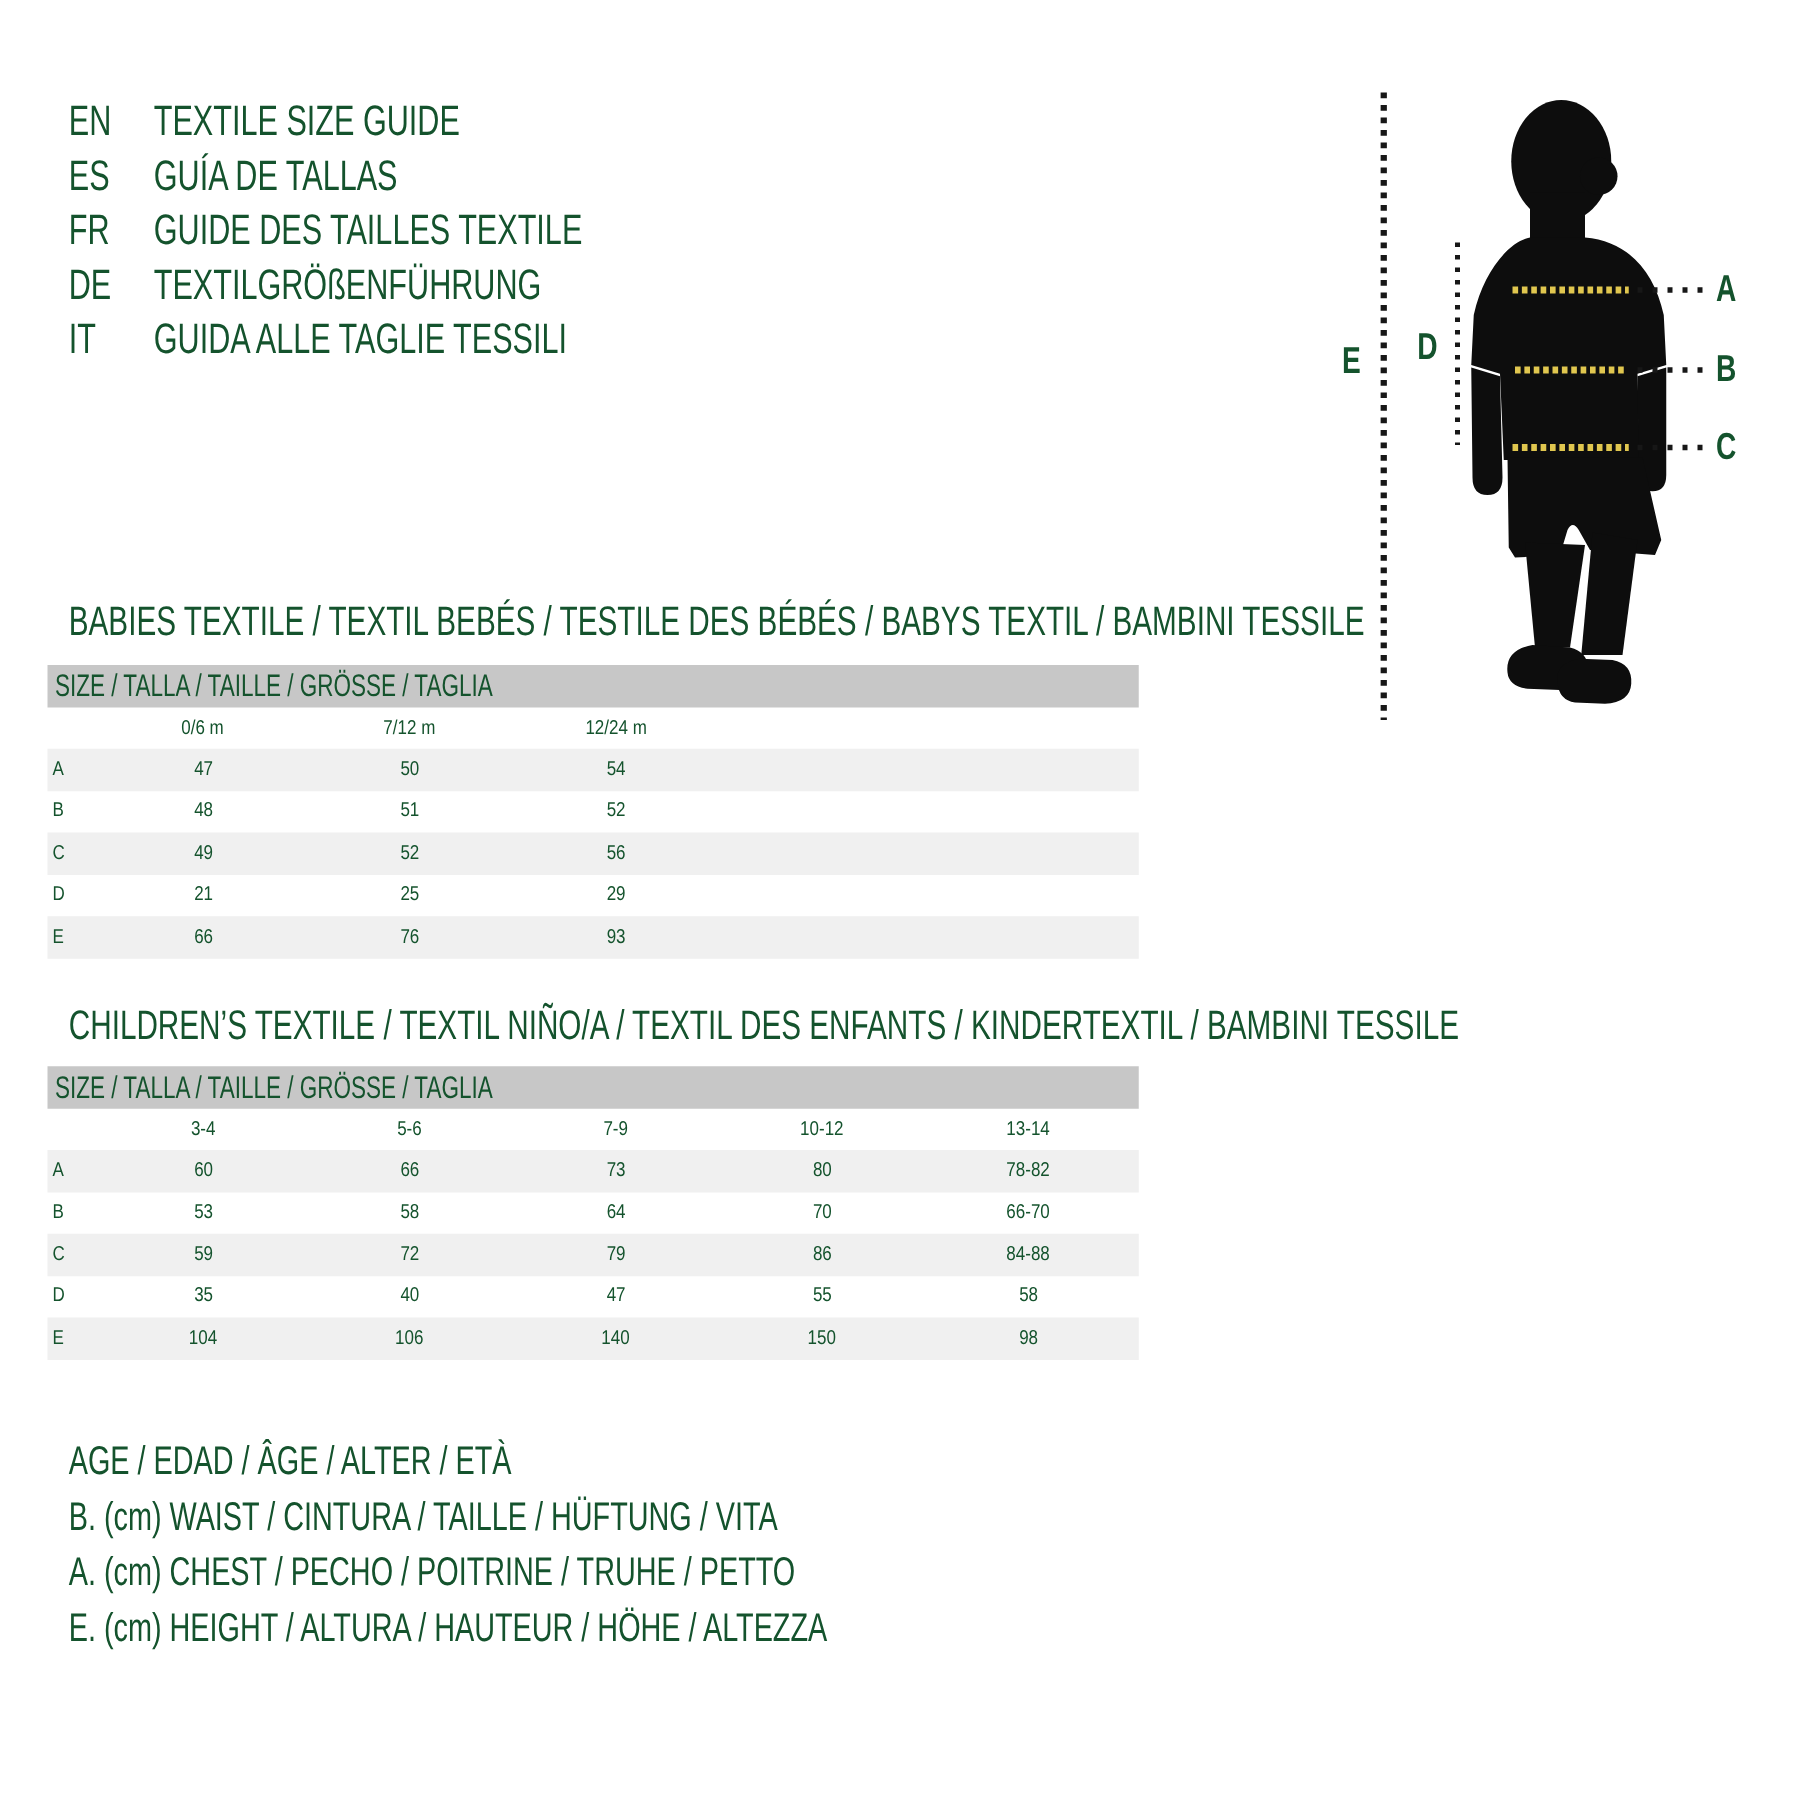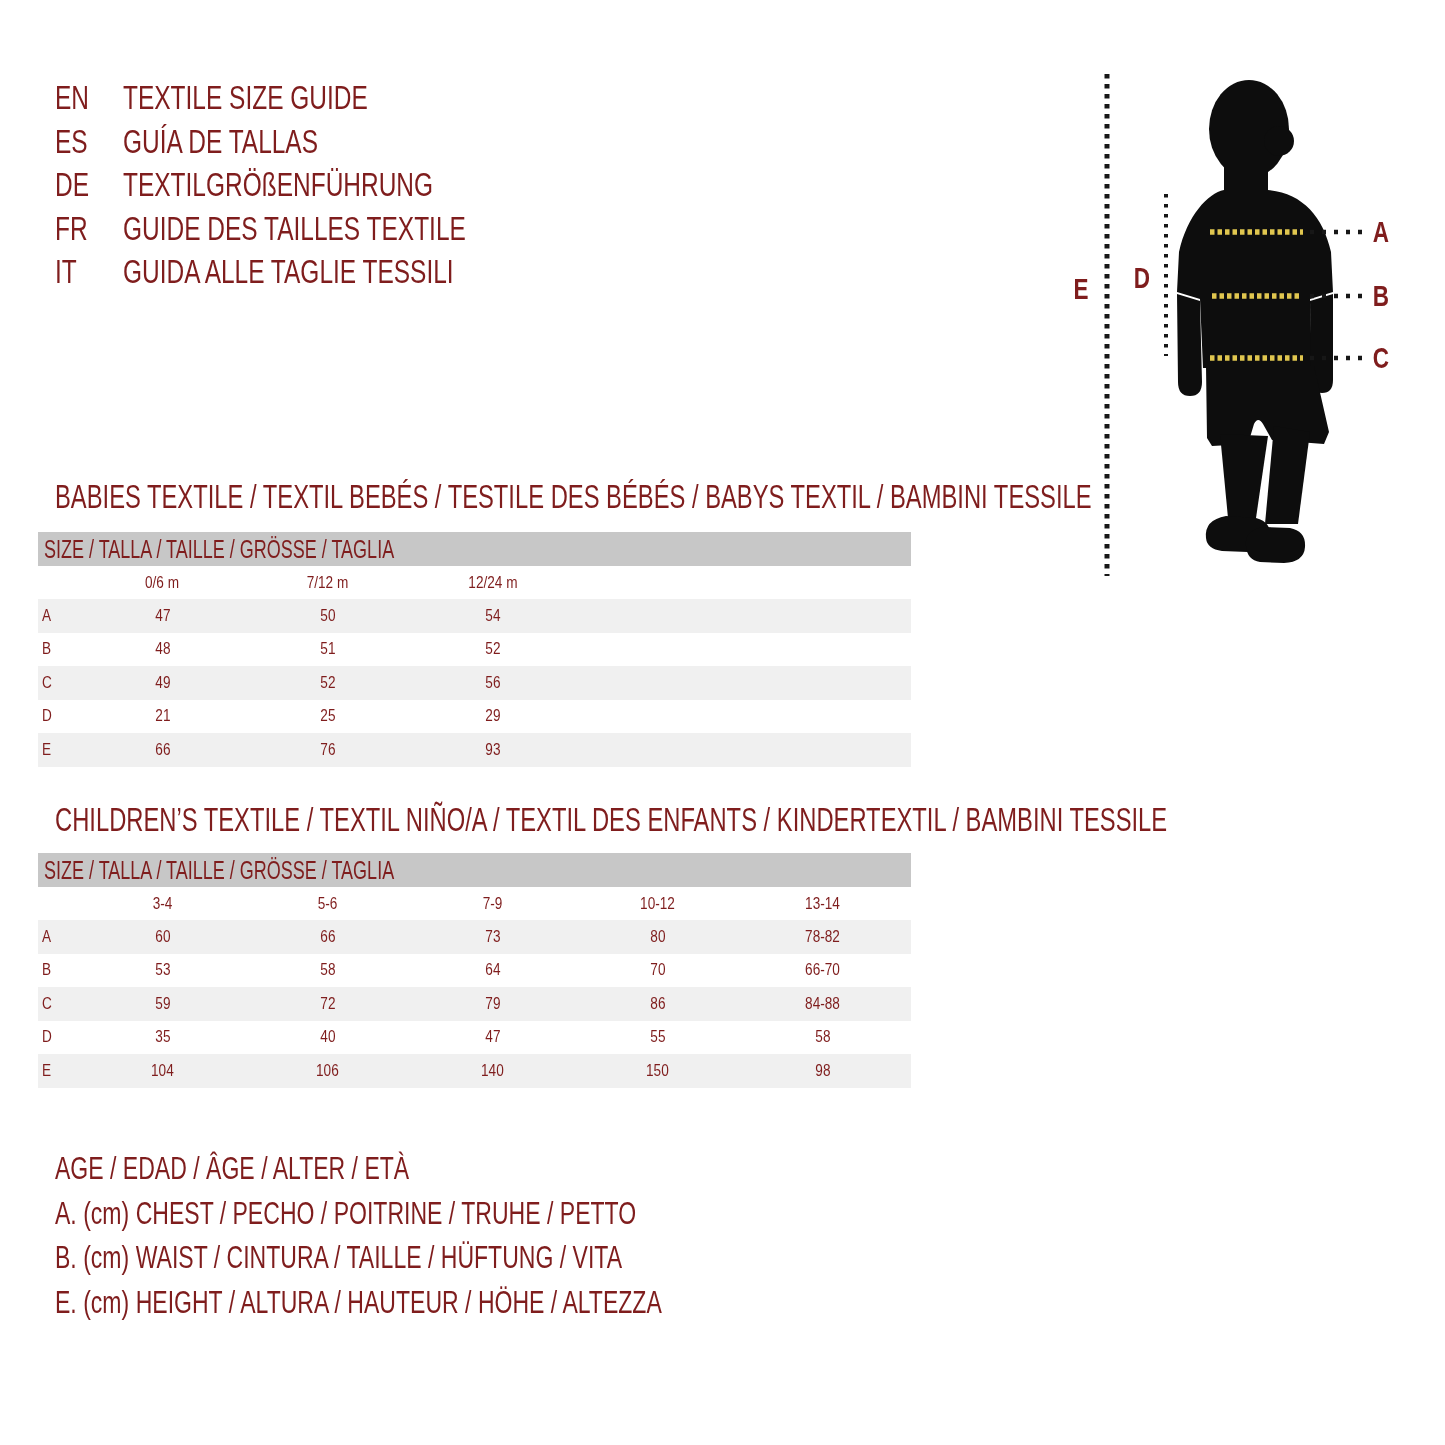--- a/index.html
+++ b/index.html
@@ -1,18 +1,18 @@
 <!DOCTYPE html>
 <html><head>
 <meta charset="utf-8">
 <style>
   html,body{margin:0;padding:0;background:#ffffff;}
   .page{
     position:relative;width:1445px;height:1445px;background:#ffffff;overflow:hidden;
-    font-family:"Liberation Sans","DejaVu Sans",sans-serif;color:#7f1d1d;
+    font-family:"Liberation Sans","DejaVu Sans",sans-serif;color:#14532d;
   }
   
   .cx{display:inline-block;transform:scaleX(0.72);transform-origin:0 50%;white-space:nowrap;}
   .cc{display:inline-block;transform:scaleX(0.85);transform-origin:50% 50%;white-space:nowrap;}
   .cl{display:inline-block;transform:scaleX(0.85);transform-origin:0 50%;white-space:nowrap;}
 
   
   .langs{position:absolute;left:55px;top:76px;}
   .lrow{display:flex;height:43.5px;line-height:43.5px;font-size:34px;}
   .lcode{width:68px;flex:0 0 68px;}
@@ -48,26 +48,26 @@
   <div class="langs">
     <div class="lrow">
       <div class="lcode"><span class="cx">EN</span></div>
       <div class="ltitle"><span class="cx">TEXTILE SIZE GUIDE</span></div>
     </div>
     <div class="lrow">
       <div class="lcode"><span class="cx">ES</span></div>
       <div class="ltitle"><span class="cx">GUÍA DE TALLAS</span></div>
     </div>
     <div class="lrow">
+      <div class="lcode"><span class="cx">FR</span></div>
+      <div class="ltitle"><span class="cx">GUIDE DES TAILLES TEXTILE</span></div>
+    </div>
+    <div class="lrow">
       <div class="lcode"><span class="cx">DE</span></div>
       <div class="ltitle"><span class="cx">TEXTILGRÖßENFÜHRUNG</span></div>
-    </div>
-    <div class="lrow">
-      <div class="lcode"><span class="cx">FR</span></div>
-      <div class="ltitle"><span class="cx">GUIDE DES TAILLES TEXTILE</span></div>
     </div>
     <div class="lrow">
       <div class="lcode"><span class="cx">IT</span></div>
       <div class="ltitle"><span class="cx">GUIDA ALLE TAGLIE TESSILI</span></div>
     </div>
   </div>
 
   <div class="figure">
     <svg width="340" height="520" viewBox="0 0 340 520">
 
@@ -200,18 +200,18 @@
       <div class="tcell"><span class="cc">104</span></div>
       <div class="tcell"><span class="cc">106</span></div>
       <div class="tcell"><span class="cc">140</span></div>
       <div class="tcell"><span class="cc">150</span></div>
       <div class="tcell"><span class="cc">98</span></div>
     </div>
   </div>
 
   <div class="legend">
     <div class="lline"><span class="cx">AGE / EDAD / ÂGE / ALTER / ETÀ</span></div>
+    <div class="lline"><span class="cx">B. (cm) WAIST / CINTURA / TAILLE / HÜFTUNG / VITA</span></div>
     <div class="lline"><span class="cx">A. (cm) CHEST / PECHO / POITRINE / TRUHE / PETTO</span></div>
-    <div class="lline"><span class="cx">B. (cm) WAIST / CINTURA / TAILLE / HÜFTUNG / VITA</span></div>
     <div class="lline"><span class="cx">E. (cm) HEIGHT / ALTURA / HAUTEUR / HÖHE / ALTEZZA</span></div>
   </div>
 
 </div>
 
 </body></html>

